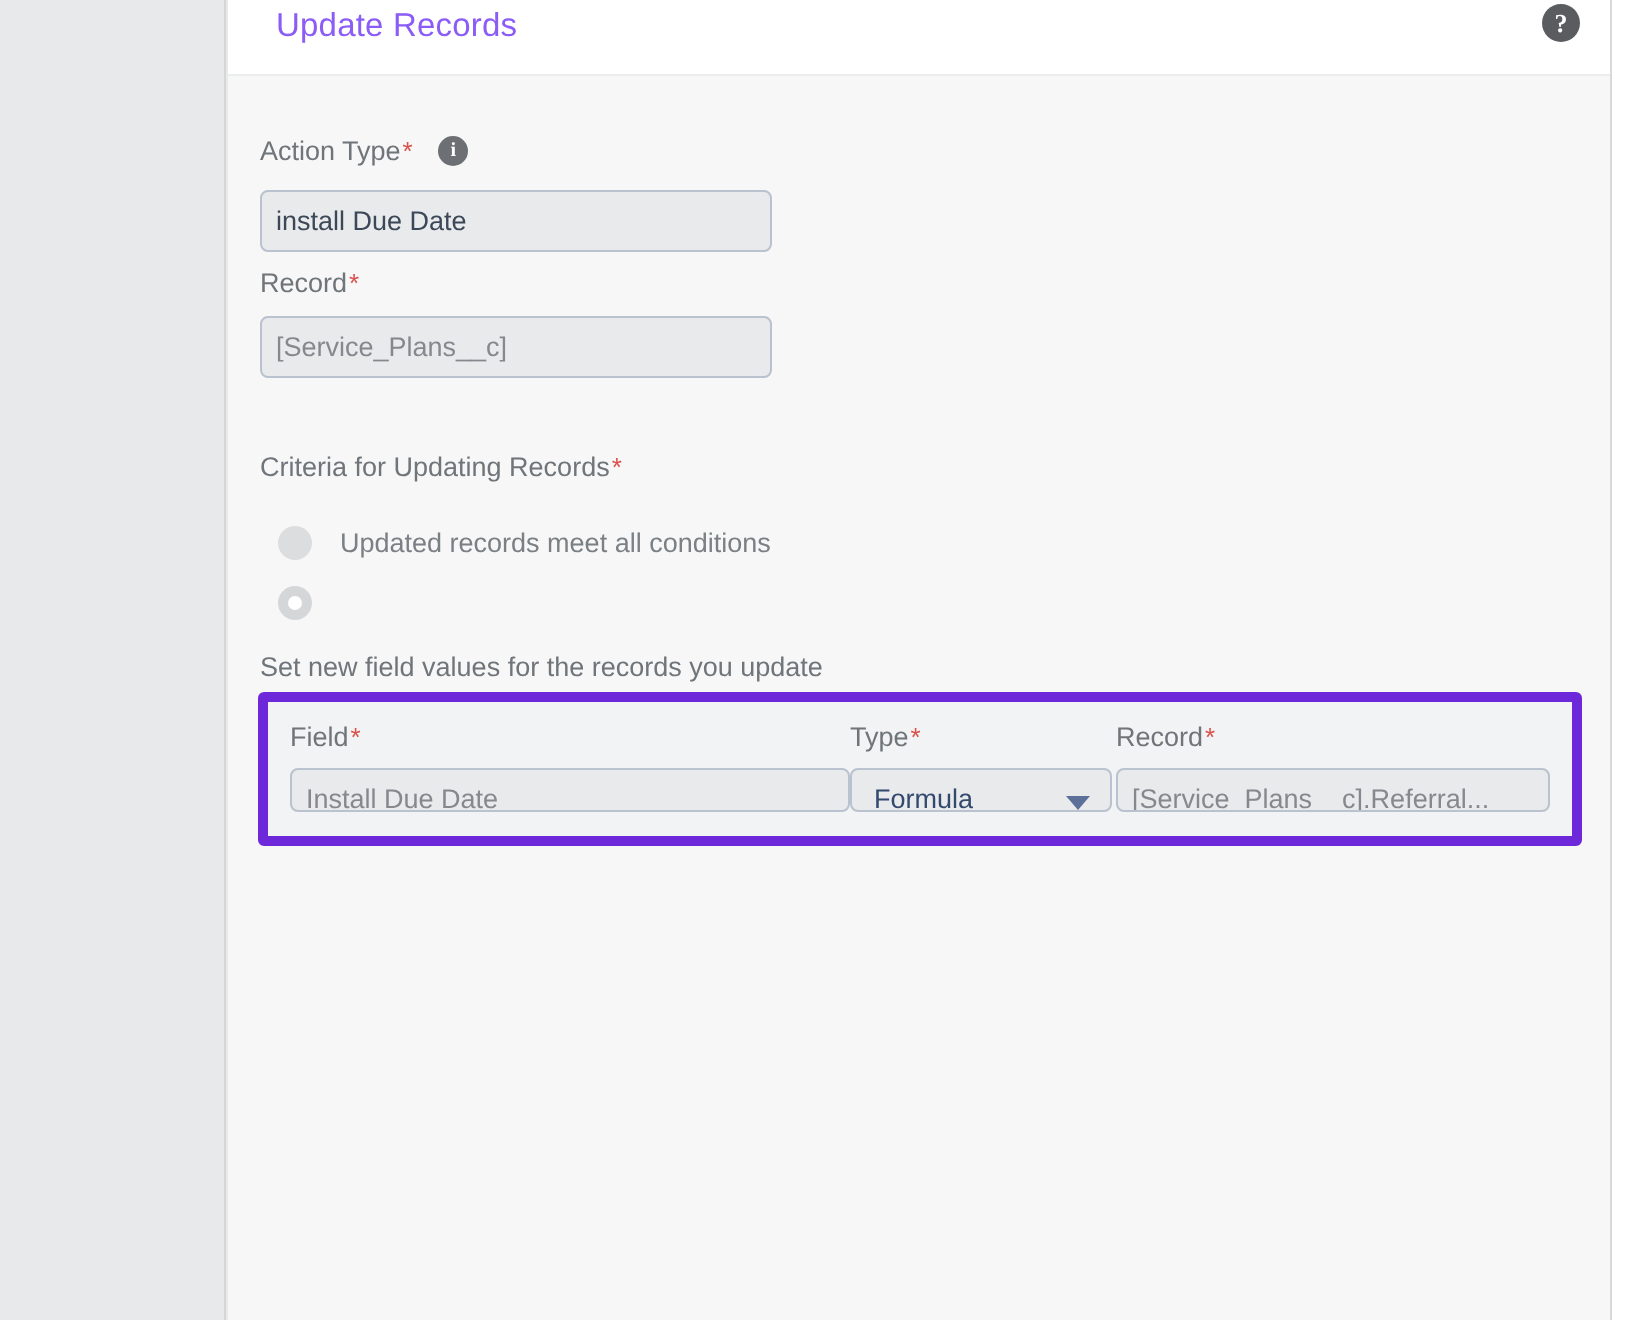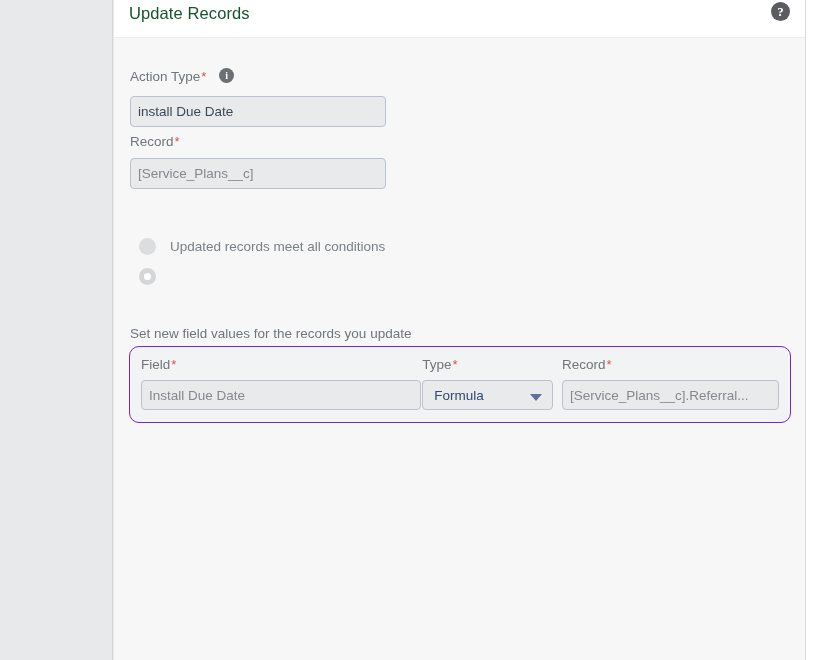--- a/index.html
+++ b/index.html
@@ -57,24 +57,24 @@
   
   .panel-header {
     position: relative;
     height: 38px;
     background: #ffffff;
     border-bottom: 1px solid #eceded;
     box-sizing: border-box;
   }
   .panel-title {
     position: absolute;
-    left: 15px;
+    left: 24px;
     top: 4px;
     font-size: 16.5px;
-    color: #14532d;
+    color: #8b5cf6;
     letter-spacing: 0.1px;
     white-space: nowrap;
   }
   .help-icon {
     position: absolute;
     right: 15px;
     top: 2px;
     width: 19px;
     height: 19px;
     border-radius: 50%;
@@ -176,22 +176,22 @@
   .radio-label {
     font-size: 13.5px;
     color: #7b8084;
     white-space: nowrap;
   }
 
   
   .values-card {
     position: absolute;
     box-sizing: border-box;
-    border: 1px solid #6d28d9;
-    border-radius: 10px;
+    border: 5px solid #6d28d9;
+    border-radius: 3px;
     background: #f2f3f4;
     padding: 10px 11px 12px 11px;
     display: flex;
   }
   .values-col { display: flex; flex-direction: column; }
   .values-col .form-label { margin-bottom: 7px; }
 
   .select-input {
     box-sizing: border-box;
     height: 31px;
@@ -242,21 +242,24 @@
       </div>
 
       <div class="field-group" style="left:16px; top:96px; width:256px;">
         <div class="form-label">
           <span>Record</span><span class="req">*</span>
         </div>
         <div class="text-input muted" style="width:256px; margin-top:8px;">[Service_Plans__c]</div>
       </div>
 
       <div class="field-group" style="left:16px; top:188px; width:420px;">
-        <div class="radio-row" style="margin-top:7px;">
+        <div class="form-label">
+          <span>Criteria for Updating Records</span><span class="req">*</span>
+        </div>
+        <div class="radio-row" style="margin-top:16px;">
           <div class="radio"></div>
           <div class="radio-label">Updated records meet all conditions</div>
         </div>
         <div class="radio-row" style="margin-top:4px;">
           <div class="radio selected"></div>
         </div>
       </div>
 
       <div class="field-group" style="left:16px; top:288px;">
         <div class="form-label">Set new field values for the records you update</div>

